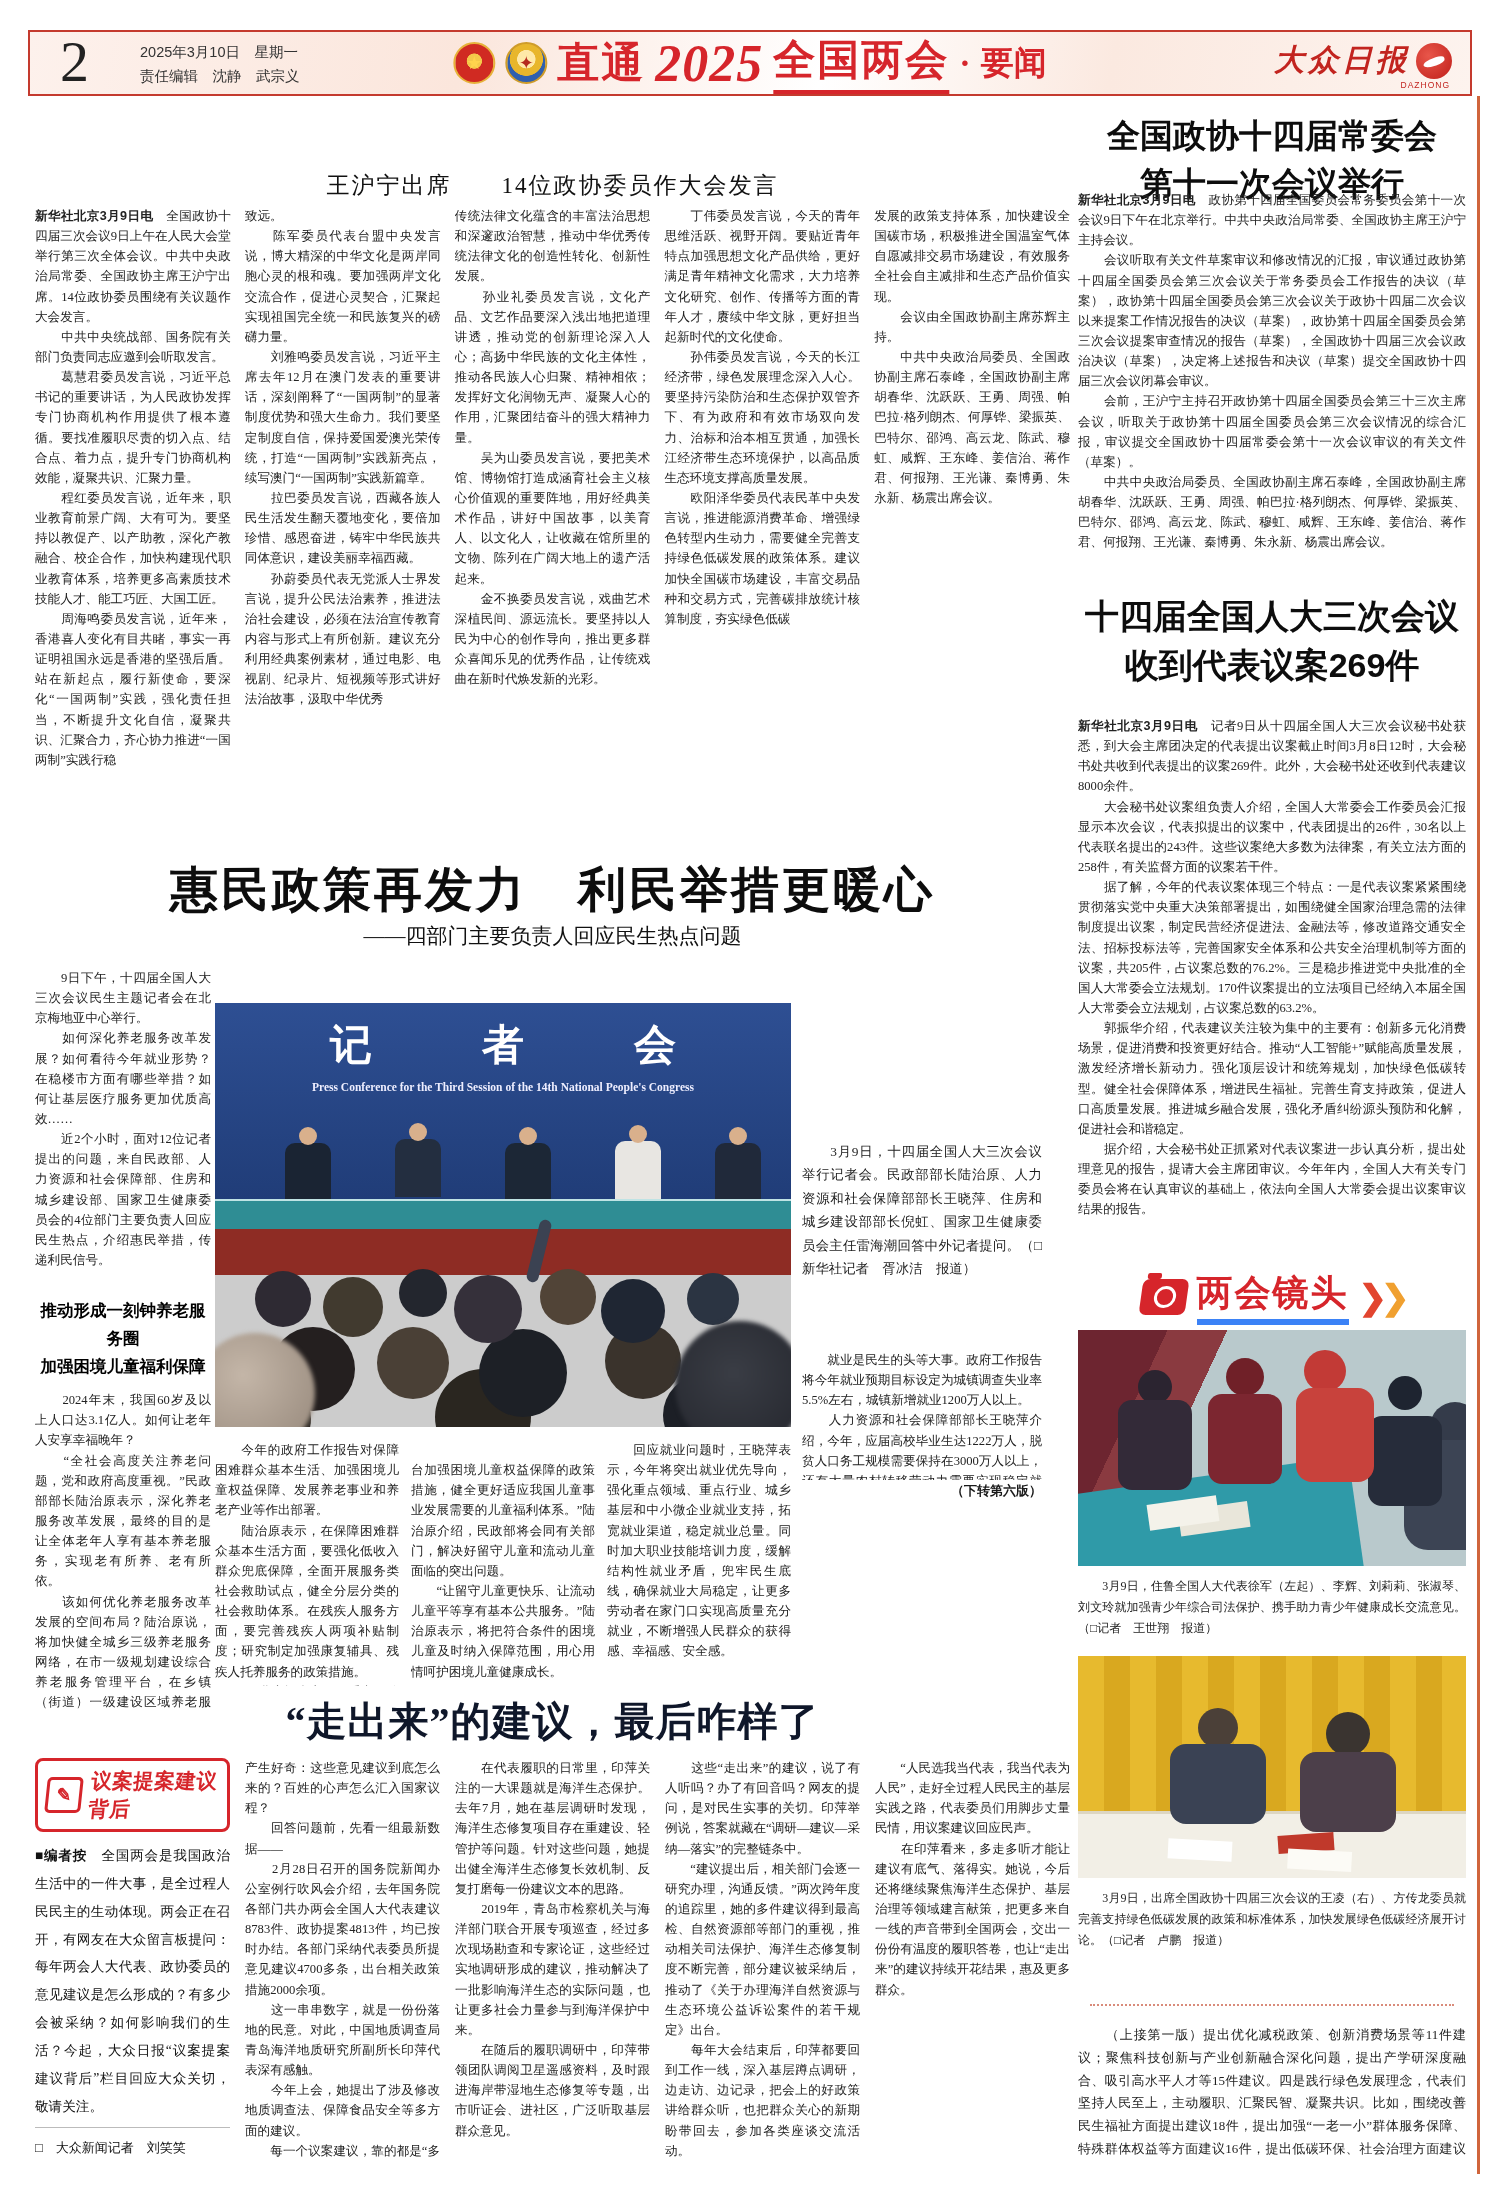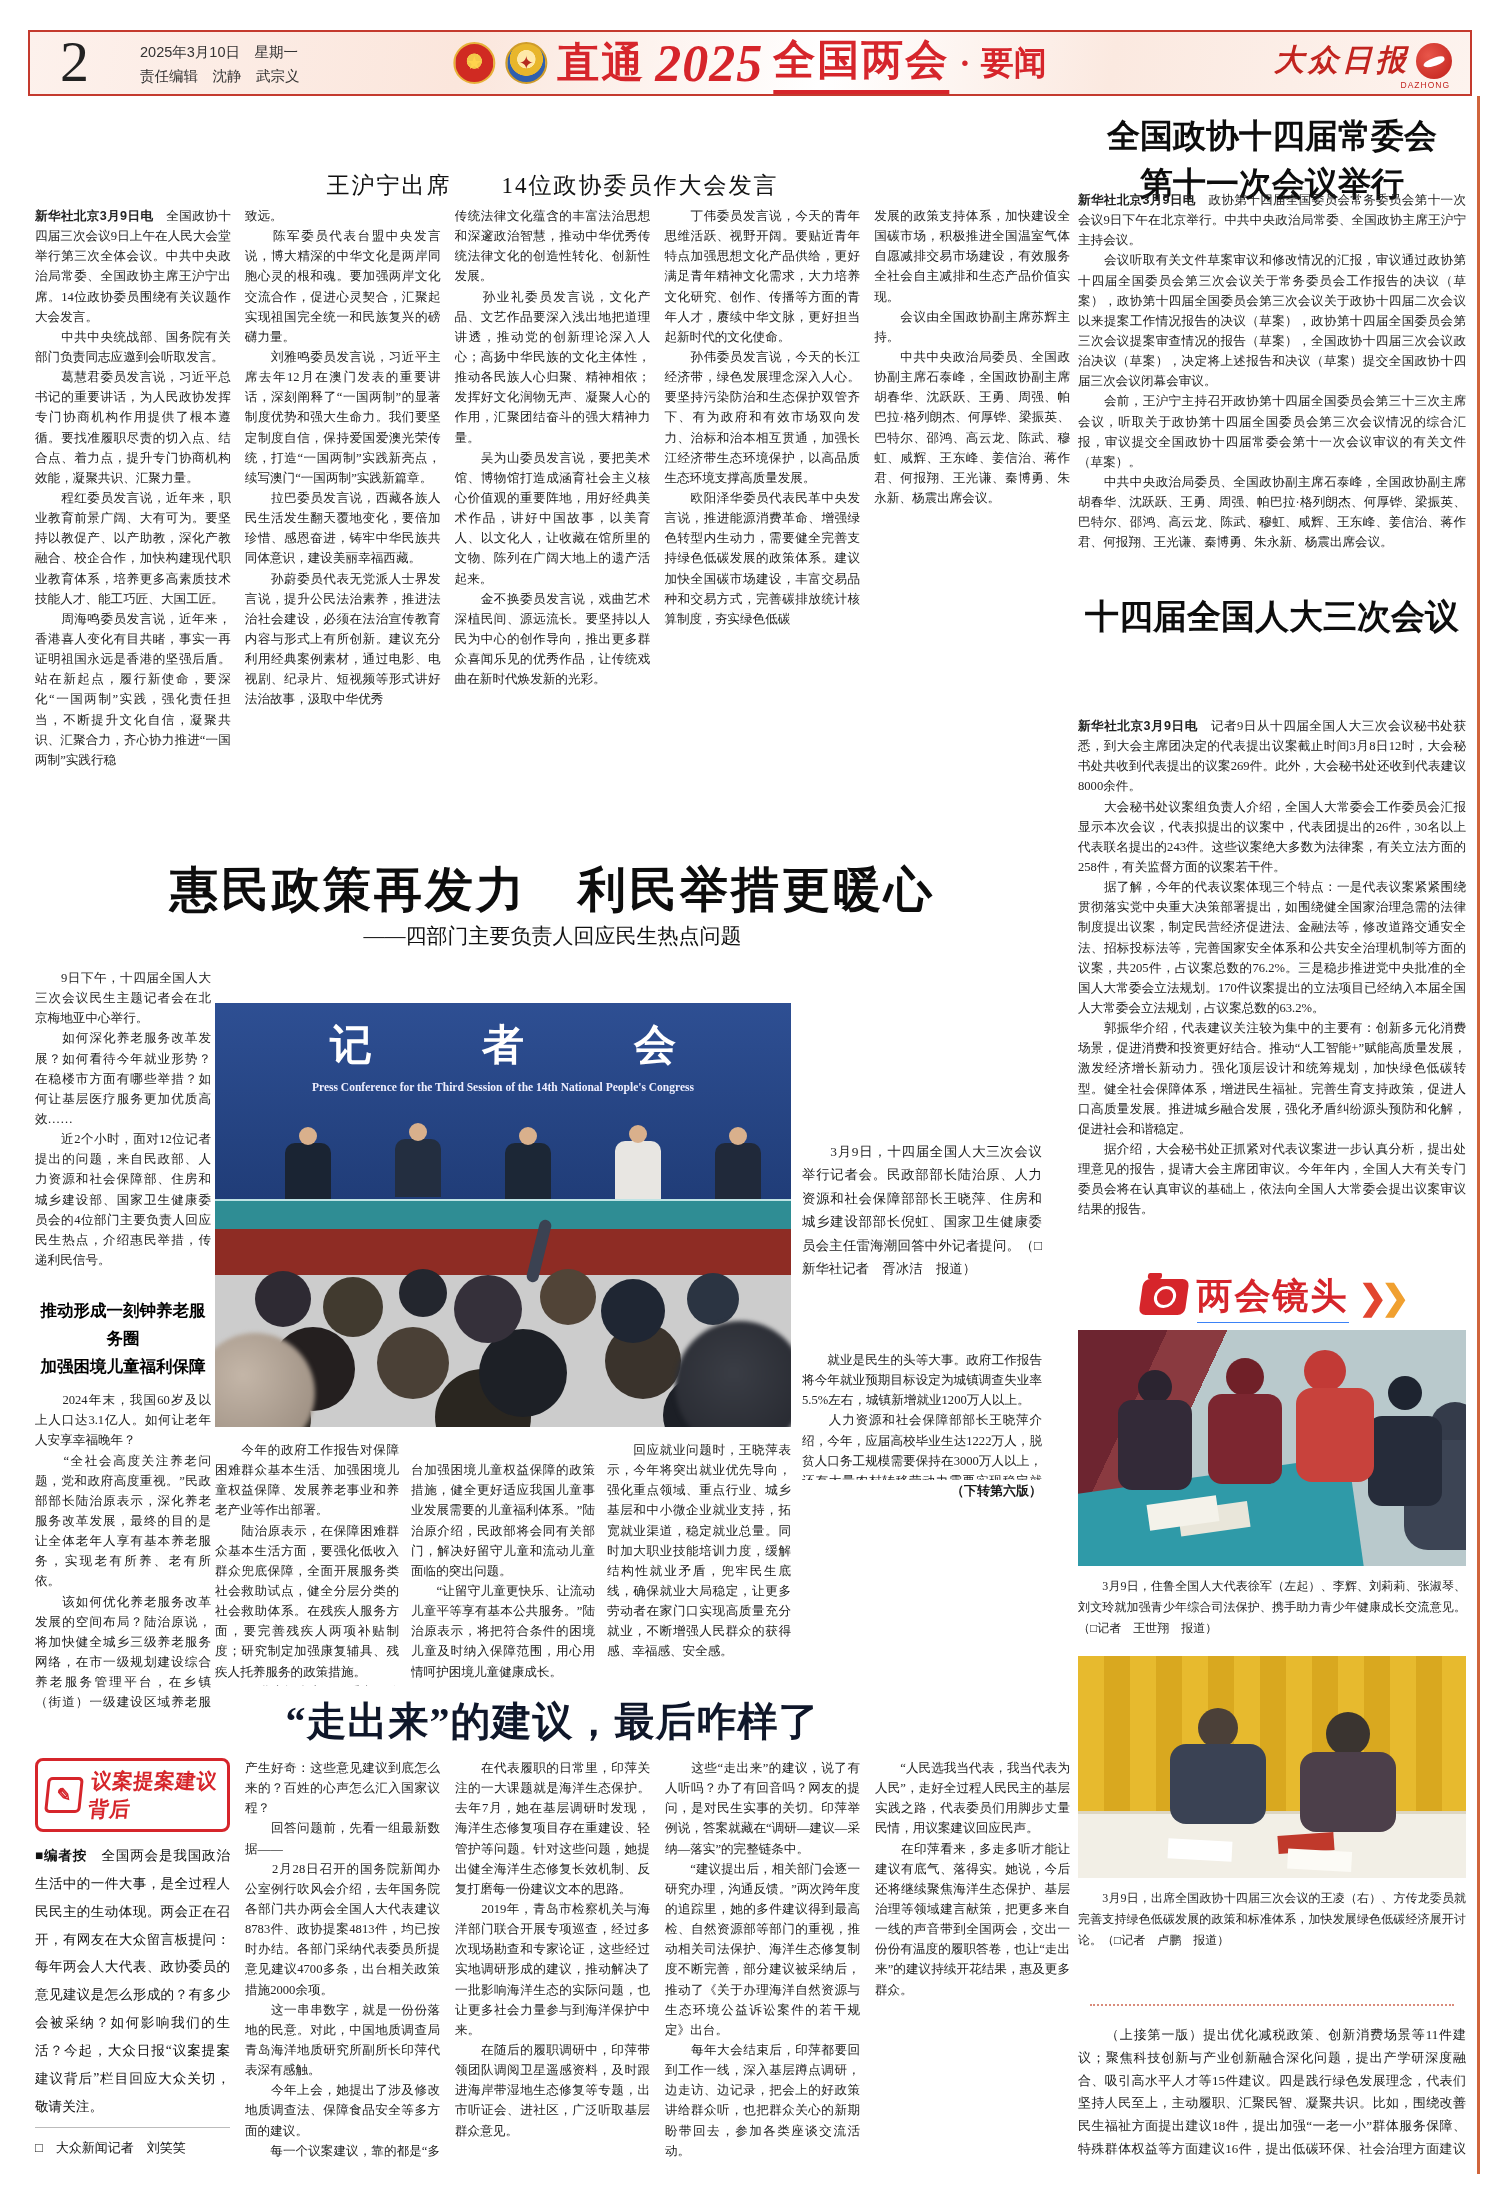--- a/index.html
+++ b/index.html
@@ -94,21 +94,21 @@
   .r1h{top:112px;font-size:33px;}
   .r1b{top:190px;height:388px;}
   .r2h{top:592px;font-size:34px;}
   .r2b{top:716px;height:524px;}
   .sb .bodycol{width:388px;}
   .badge{top:1272px;height:50px;display:flex;align-items:center;justify-content:center;gap:10px;}
   .cam{width:46px;height:36px;background:#d6252b;border-radius:7px;transform:skewX(-8deg);position:relative;}
   .cam::before{content:"";position:absolute;left:13px;top:7px;width:16px;height:16px;border-radius:50%;border:3px solid #fff;}
   .cam::after{content:"";position:absolute;left:4px;top:-6px;width:14px;height:6px;background:#d6252b;border-radius:2px;}
   .badge-text{font-family:"Liberation Sans",sans-serif;font-weight:900;font-size:36px;color:#d6252b;letter-spacing:2px;
-              border-bottom:1px solid #3b82f6;padding-bottom:1px;}
+              border-bottom:6px solid #3b82f6;padding-bottom:1px;}
   .chev{font-size:34px;font-weight:900;color:#e2452f;letter-spacing:-6px;}
   .chev b{color:#f0a030;}
   .lens-photo1{top:1330px;height:236px;background:
       linear-gradient(115deg,#6d2530 0 18%,#8a3a40 18% 30%,#b9c9cc 30% 100%);position:absolute;overflow:hidden;}
   .lp1-table{position:absolute;left:-20px;bottom:-30px;width:300px;height:120px;background:#2f9aa8;transform:rotate(-8deg);}
   .lp1-paper{position:absolute;left:70px;bottom:40px;width:70px;height:26px;background:#f4f2ea;transform:rotate(-8deg);box-shadow:30px 10px 0 #e9e6da;}
   .lp1-heads{position:absolute;left:60px;top:40px;width:34px;height:34px;border-radius:50%;background:#2b2430;
       box-shadow:90px -10px 0 2px #702028,170px -16px 0 4px #c23a36,250px 6px 0 0 #1e2430,300px 40px 0 8px #343b4a;}
   .lp1-bodies{position:absolute;left:40px;top:70px;width:74px;height:90px;border-radius:14px;background:#332a38;
       box-shadow:90px -6px 0 0 #7c2630,180px -10px 0 2px #c8423c,250px 16px 0 0 #262c3a,296px 50px 0 10px #3c4454;}
@@ -268,20 +268,21 @@
   </div>
   <div class="sb r1b" style="position:absolute;">
     <div class="bodycol" style="height:388px;"><b class="dl">新华社北京3月9日电</b><span>　政协第十四届全国委员会常务委员会第十一次会议9日下午在北京举行。中共中央政治局常委、全国政协主席王沪宁主持会议。
 　　会议听取有关文件草案审议和修改情况的汇报，审议通过政协第十四届全国委员会第三次会议关于常务委员会工作报告的决议（草案），政协第十四届全国委员会第三次会议关于政协十四届二次会议以来提案工作情况报告的决议（草案），政协第十四届全国委员会第三次会议提案审查情况的报告（草案），全国政协十四届三次会议政治决议（草案），决定将上述报告和决议（草案）提交全国政协十四届三次会议闭幕会审议。
 　　会前，王沪宁主持召开政协第十四届全国委员会第三十三次主席会议，听取关于政协第十四届全国委员会第三次会议情况的综合汇报，审议提交全国政协十四届常委会第十一次会议审议的有关文件（草案）。
 　　中共中央政治局委员、全国政协副主席石泰峰，全国政协副主席胡春华、沈跃跃、王勇、周强、帕巴拉·格列朗杰、何厚铧、梁振英、巴特尔、邵鸿、高云龙、陈武、穆虹、咸辉、王东峰、姜信治、蒋作君、何报翔、王光谦、秦博勇、朱永新、杨震出席会议。</span></div>
   </div>
 
   <div class="sb sb-h r2h" style="position:absolute;">
     <div>十四届全国人大三次会议</div>
+    <div>收到代表议案269件</div>
   </div>
   <div class="sb r2b" style="position:absolute;">
     <div class="bodycol" style="height:524px;"><b class="dl">新华社北京3月9日电</b><span>　记者9日从十四届全国人大三次会议秘书处获悉，到大会主席团决定的代表提出议案截止时间3月8日12时，大会秘书处共收到代表提出的议案269件。此外，大会秘书处还收到代表建议8000余件。
 　　大会秘书处议案组负责人介绍，全国人大常委会工作委员会汇报显示本次会议，代表拟提出的议案中，代表团提出的26件，30名以上代表联名提出的243件。这些议案绝大多数为法律案，有关立法方面的258件，有关监督方面的议案若干件。
 　　据了解，今年的代表议案体现三个特点：一是代表议案紧紧围绕贯彻落实党中央重大决策部署提出，如围绕健全国家治理急需的法律制度提出议案，制定民营经济促进法、金融法等，修改道路交通安全法、招标投标法等，完善国家安全体系和公共安全治理机制等方面的议案，共205件，占议案总数的76.2%。三是稳步推进党中央批准的全国人大常委会立法规划。170件议案提出的立法项目已经纳入本届全国人大常委会立法规划，占议案总数的63.2%。
 　　郭振华介绍，代表建议关注较为集中的主要有：创新多元化消费场景，促进消费和投资更好结合。推动“人工智能+”赋能高质量发展，激发经济增长新动力。强化顶层设计和统筹规划，加快绿色低碳转型。健全社会保障体系，增进民生福祉。完善生育支持政策，促进人口高质量发展。推进城乡融合发展，强化矛盾纠纷源头预防和化解，促进社会和谐稳定。
 　　据介绍，大会秘书处正抓紧对代表议案进一步认真分析，提出处理意见的报告，提请大会主席团审议。今年年内，全国人大有关专门委员会将在认真审议的基础上，依法向全国人大常委会提出议案审议结果的报告。</span></div>
   </div>
 
   <div class="sb badge" style="position:absolute;">

